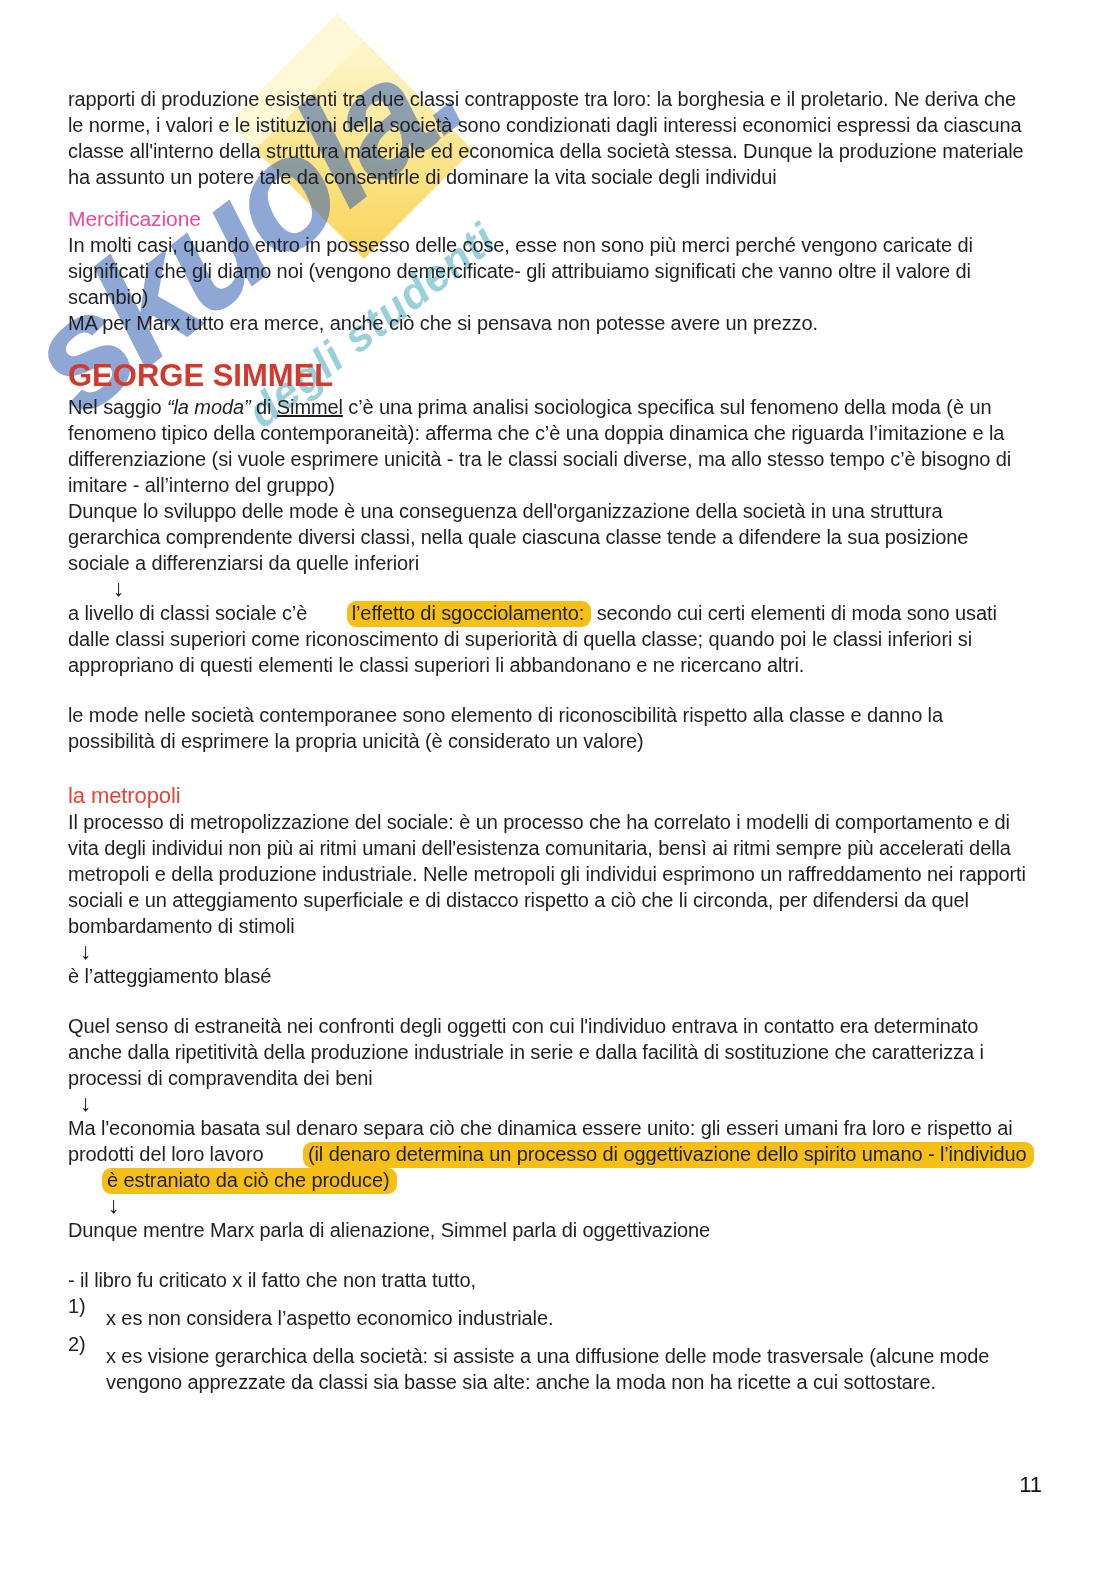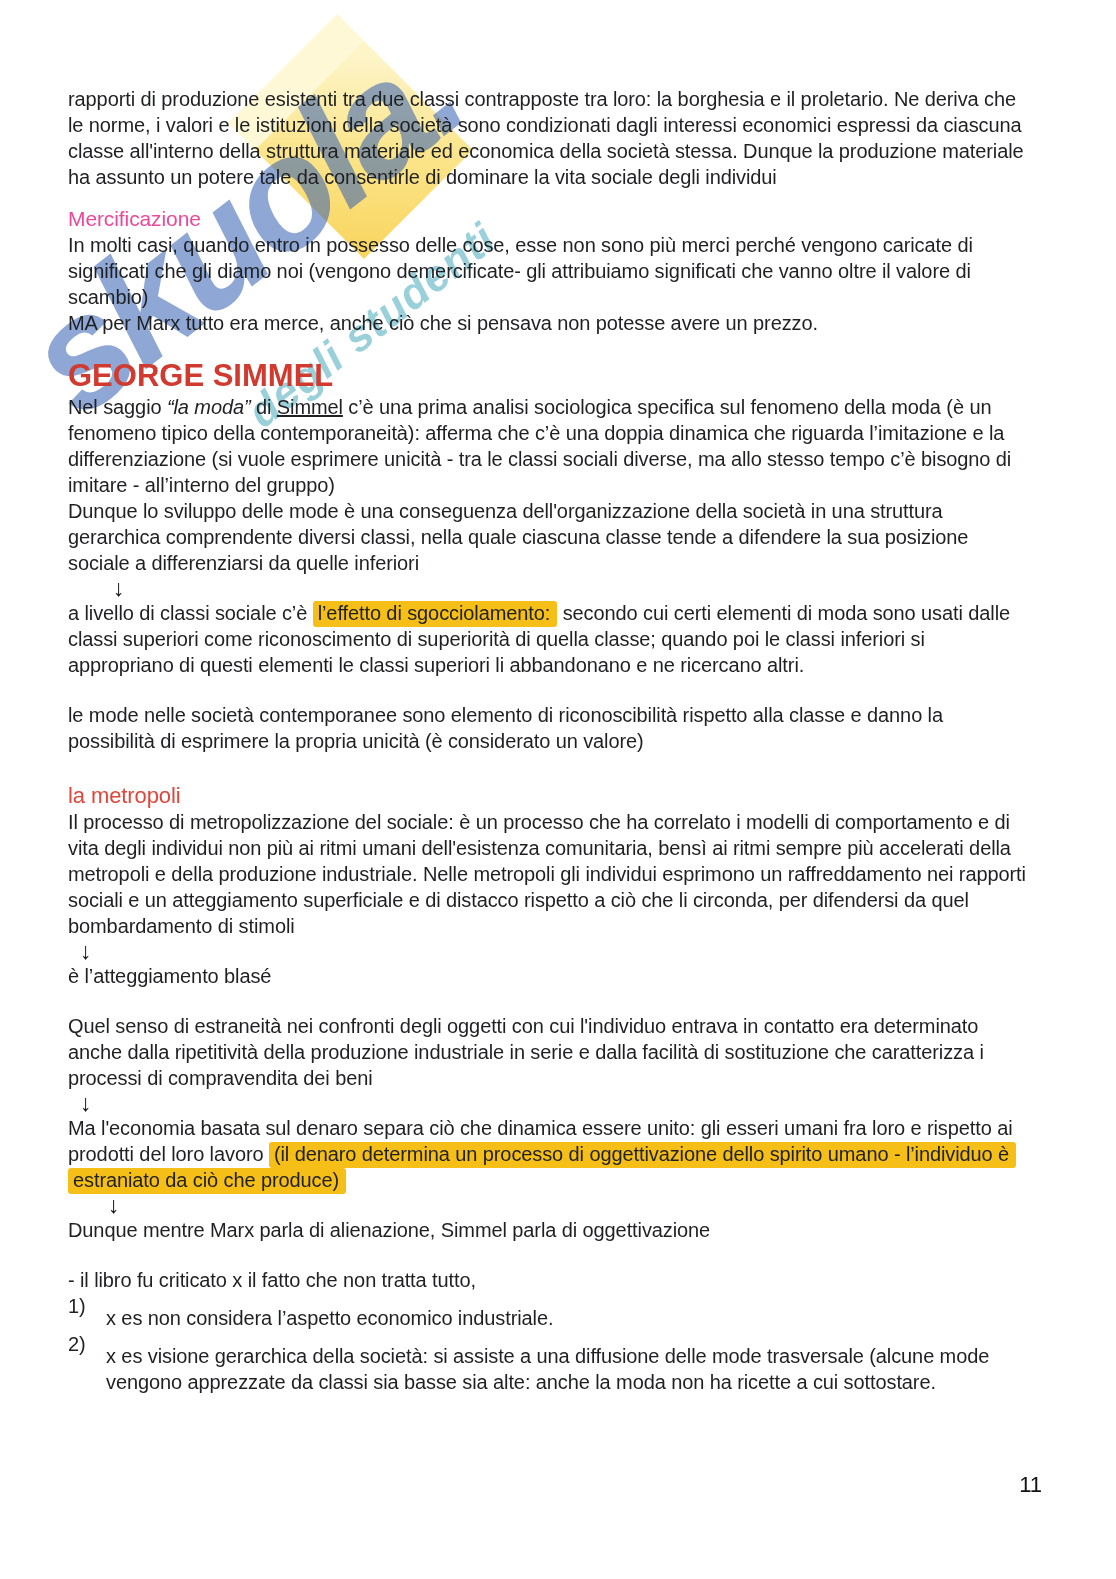--- a/index.html
+++ b/index.html
@@ -38,22 +38,22 @@
     font-size:20px;line-height:26px;letter-spacing:-0.1px;
   }
   .p{margin:0;}
   .h1{font-size:31px;line-height:36px;font-weight:bold;color:#d13a2e;letter-spacing:0;}
   .h2{font-size:22px;line-height:27px;color:#e0463a;}
   .h3{font-size:21px;line-height:26px;color:#ec4899;}
   .arrow{font-size:23px;line-height:24px;height:24px;color:#111;}
   .gap{width:100%;}
   mark.hl{
     background:#f5bf17;color:inherit;
-    padding:1px 7px 3px 5px;border-radius:3px;
-    -webkit-box-decoration-break:clone;box-decoration-break:clone;
+    padding:1px 7px 3px 5px;border-radius:9px;
+    -webkit-box-decoration-break:clone;box-decoration-break:clone;margin-left:34px;
   }
   .seg-i{font-style:italic;}
   .seg-u{text-decoration:underline;text-align:right;}
   .nlist .li{display:flex;}
   .nlist .marker{flex:none;width:38px;}
   .nlist .li-body{flex:1;margin-top:12px;}
   .page-number{
     position:absolute;right:74px;top:1472px;z-index:1;
     font-size:22px;color:#111;
   }

